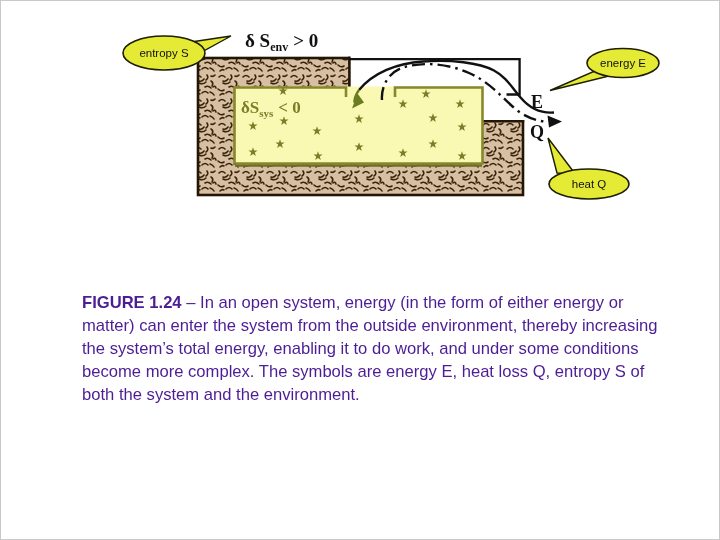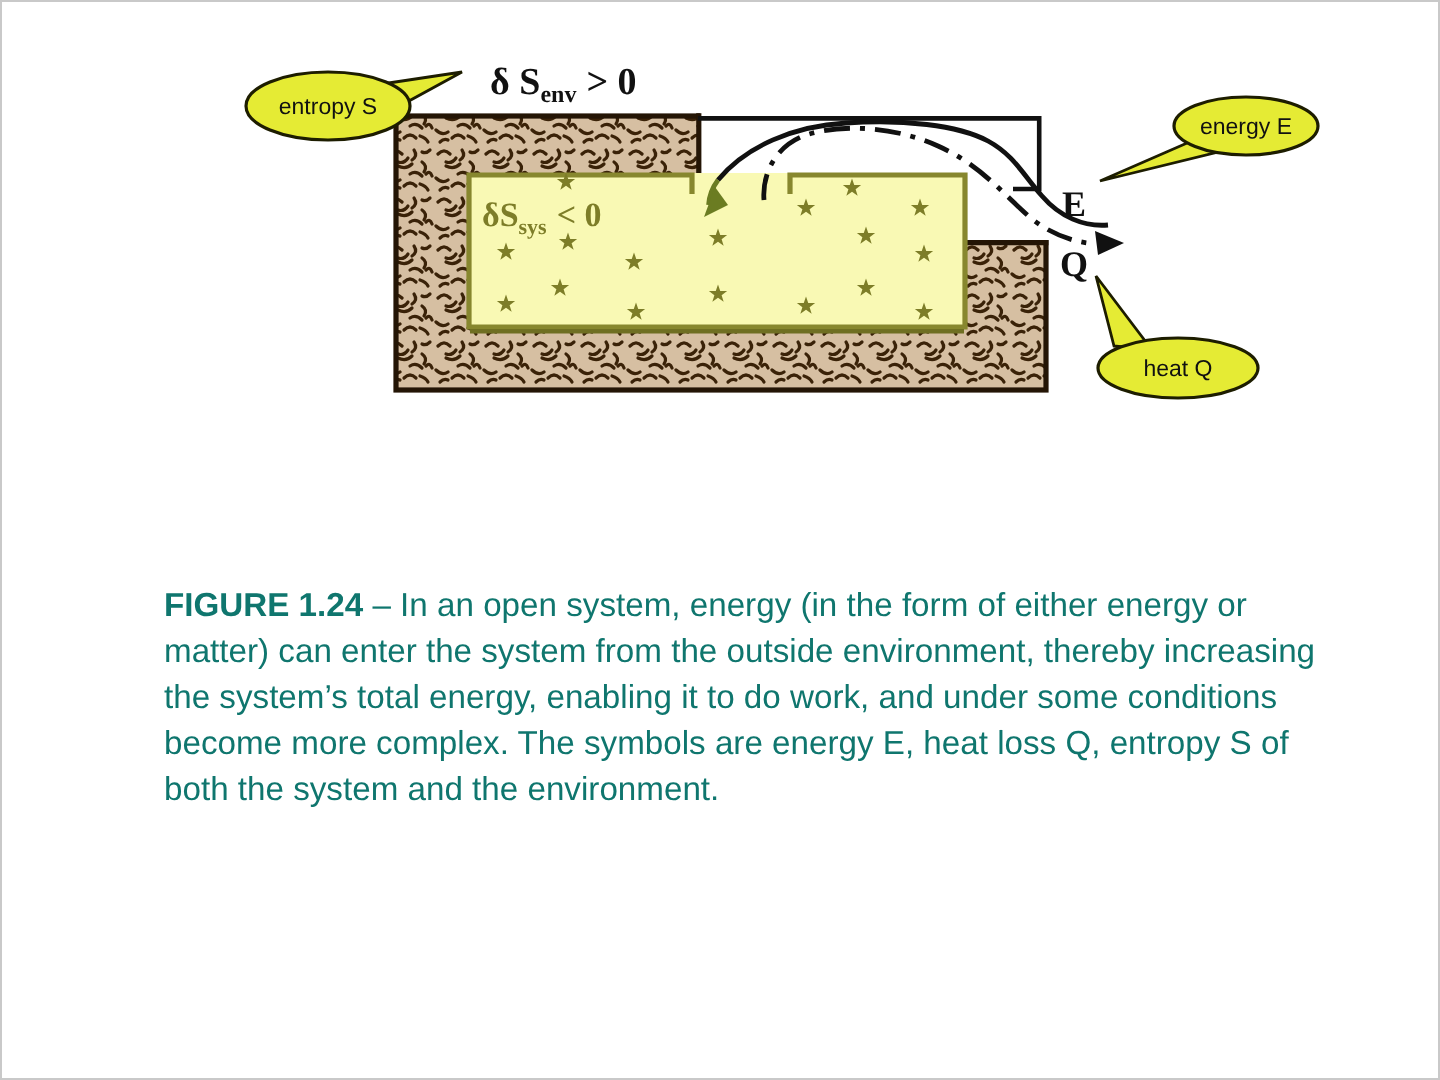--- a/index.html
+++ b/index.html
@@ -10,21 +10,21 @@
     border:1px solid #c9c9c9;
     box-sizing:border-box;
     overflow:hidden;
     font-family:"Liberation Sans", sans-serif;
   }
   .diagram{position:absolute;left:0;top:0;}
   .caption{
     position:absolute;
     left:81px;top:290px;width:578px;
     font-size:16.6px;line-height:23px;
-    color:#0f766e;
+    color:#4c1d95;
     font-family:"Liberation Sans", sans-serif;
   }
   .caption .cap-label{font-weight:bold;}
   .formula-env{
     font-family:"Liberation Serif", serif;
     font-weight:bold;font-size:19px;fill:#111111;
   }
   .formula-sys{
     font-family:"Liberation Serif", serif;
     font-weight:bold;font-size:17px;fill:#7d7d28;

